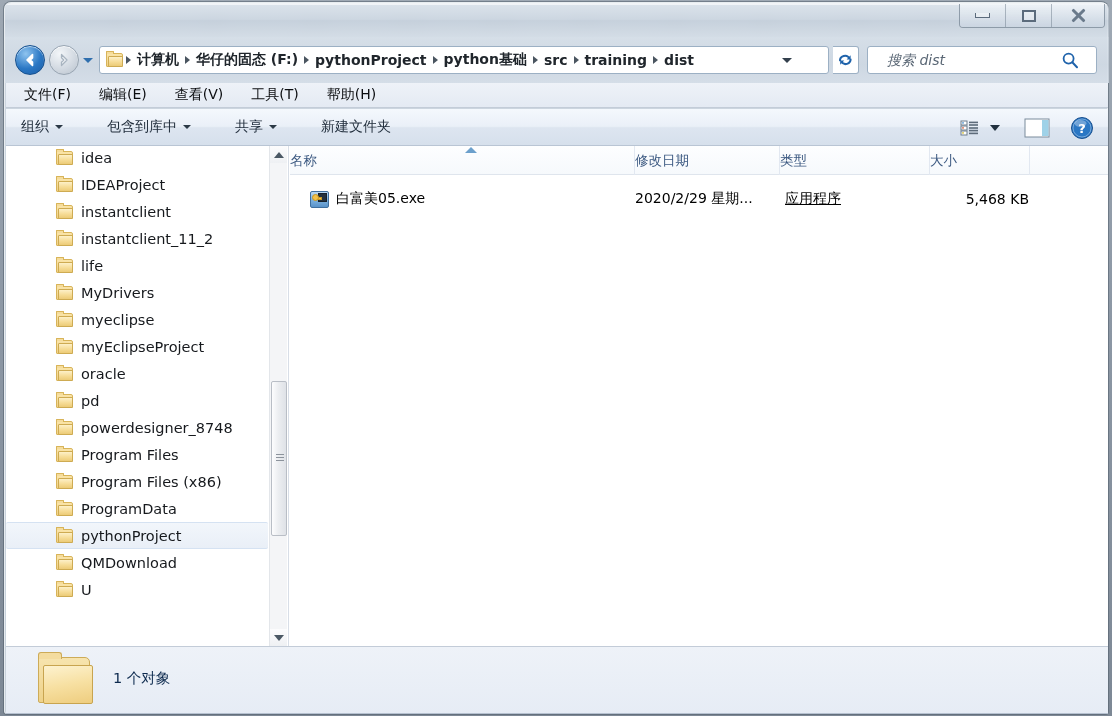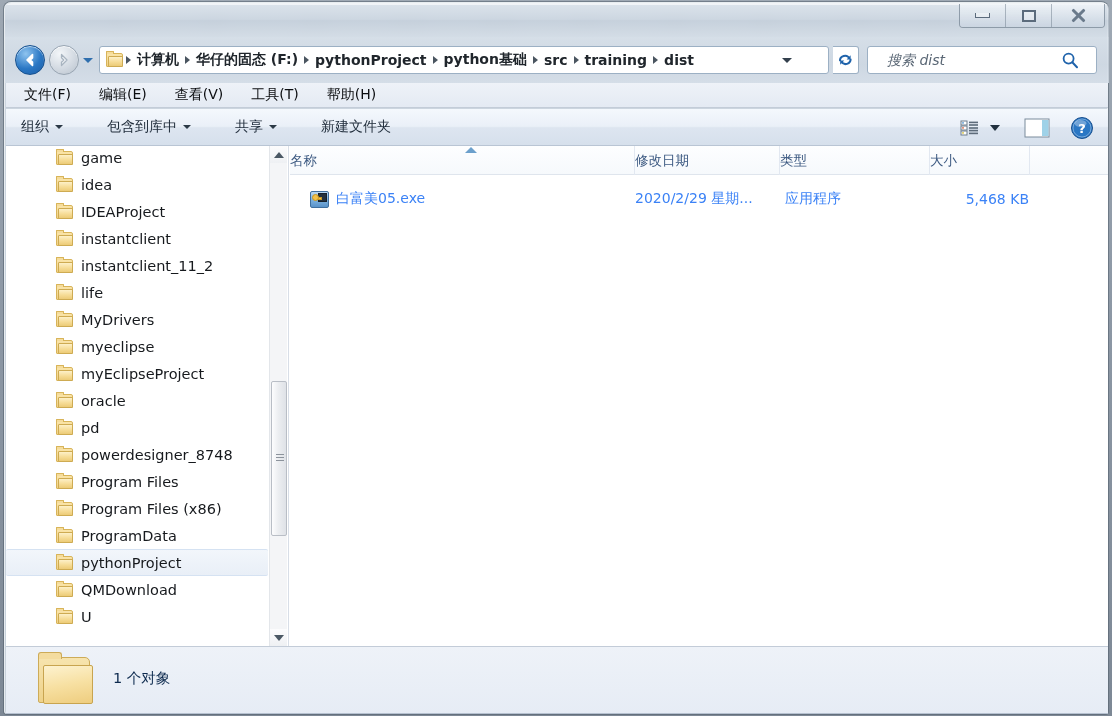--- a/index.html
+++ b/index.html
@@ -347,21 +347,21 @@
     border-right: 6px solid transparent;
     border-bottom: 6px solid #6ca0cc;
   }
   .file-row {
     position: absolute; left: 0; top: 40px; width: 818px; height: 26px;
     cursor: default;
   }
   .cell {
     position: absolute; top: 0; height: 26px;
     display: flex; align-items: center;
-    font-size: 14px; color: #3b82f6;
+    font-size: 14px; color: #000000;
     white-space: nowrap;
   }
   .cell.right { justify-content: flex-end; }
   
   .exe-ico {
     position: relative; width: 19px; height: 18px; flex: 0 0 auto;
   }
   .exe-ico .e-body {
     position: absolute; left: 0; top: 1px; width: 19px; height: 17px;
     background: linear-gradient(180deg, #b9d8f2 0%, #7fb3e0 50%, #5a93c9 100%);
@@ -577,28 +577,20 @@
   <div id="body-area">
 
     <div id="nav-pane">
       <div id="tree-list" style="top: -2px;">
           <div class="tree-item">
             <span class="folder-ico">
               <span class="fback"></span>
               <span class="ftab"></span>
               <span class="ffront"></span>
             </span>
-            <span class="tree-label">game</span>
-          </div>
-          <div class="tree-item">
-            <span class="folder-ico">
-              <span class="fback"></span>
-              <span class="ftab"></span>
-              <span class="ffront"></span>
-            </span>
             <span class="tree-label">idea</span>
           </div>
           <div class="tree-item">
             <span class="folder-ico">
               <span class="fback"></span>
               <span class="ftab"></span>
               <span class="ffront"></span>
             </span>
             <span class="tree-label">IDEAProject</span>
           </div>
@@ -750,21 +742,21 @@
         <div class="cell" style="left:20px; width:320px;">
           <span class="exe-ico">
             <span class="e-body"></span>
               <span class="e-screen"></span>
             <span class="e-keystem"></span>
               <span class="e-key"></span>
           </span>
           <span style="margin-left:7px;">白富美05.exe</span>
         </div>
         <div class="cell" style="left:345px; width:150px;">2020/2/29 星期...</div>
-        <div class="cell" style="left:495px; width:140px;">应用程序</div>
+        <div class="cell" style="left:495px; width:140px;text-decoration:underline;">应用程序</div>
         <div class="cell right" style="left:620px; width:119px;">5,468 KB</div>
       </div>
     </div>
   </div>
 
   <div id="status-bar">
     <div id="status-folder-icon">
       <span class="sf-back"></span>
         <span class="sf-tab"></span>
         <span class="sf-front"></span>

